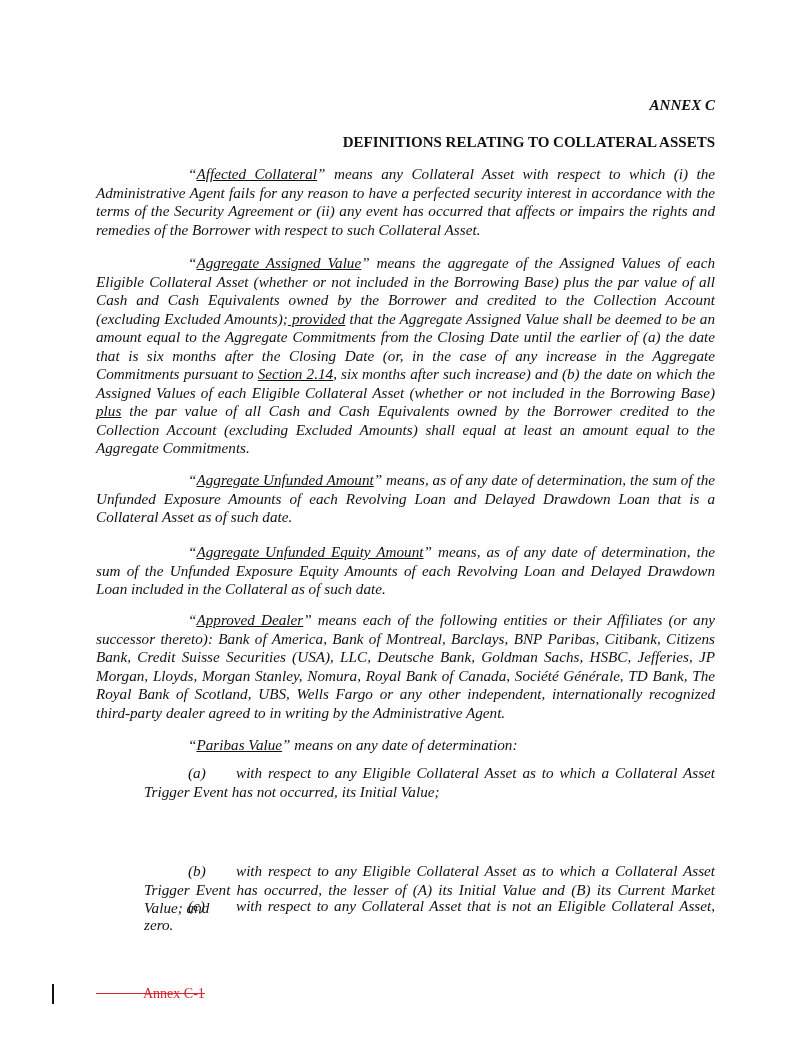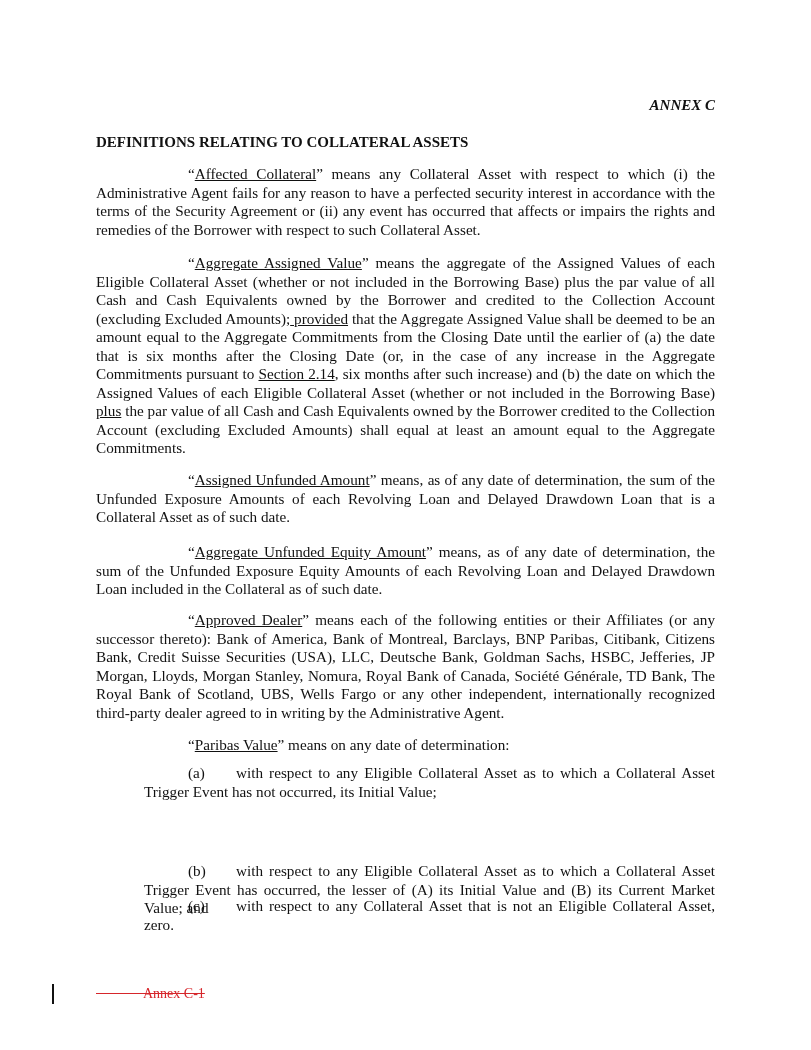--- a/index.html
+++ b/index.html
@@ -29,34 +29,35 @@
       font-weight: bold;
       font-size: 15px;
       line-height: 18px;
       margin-left: 32px;
     }
     .doc-title {
       position: absolute;
       top: 133px;
       left: 0;
       width: 100%;
-      text-align: left;
+      text-align: right;
       font-weight: bold;
       font-size: 15px;
       line-height: 18px;
     }
     .para {
       position: absolute;
       left: 0;
       width: 619px;
       font-size: 15.2px;
       line-height: 18.5px;
       text-align: justify;
       text-indent: 92px;
       margin: 0;
+      font-style: italic;
     }
     .para.sub {
       left: 48px;
       width: 571px;
       text-indent: 44px;
     }
     .u { text-decoration: underline; }
     .sub-label {
       display: inline-block;
       width: 48px;
@@ -103,21 +104,21 @@
 <body>
 
 <div class="page">
   <div class="annex-label">ANNEX C</div>
   <div class="doc-title">DEFINITIONS RELATING TO COLLATERAL ASSETS</div>
 
   <p class="para" style="top:165px;"><span>“</span><span class="u">Affected Collateral</span><span>”</span><span> means any Collateral Asset with respect to which (i) the Administrative Agent fails for any reason to have a perfected security interest in accordance with the terms of the Security Agreement or (ii) any event has occurred that affects or impairs the rights and remedies of the Borrower with respect to such Collateral Asset.</span></p>
 
   <p class="para" style="top:254px;"><span>“</span><span class="u">Aggregate Assigned Value</span><span>”</span><span> means the aggregate of the Assigned Values of each Eligible Collateral Asset (whether or not included in the Borrowing Base) plus the par value of all Cash and Cash Equivalents owned by the Borrower and credited to the Collection Account (excluding Excluded Amounts);</span><span class="u"> provided</span><span> that the Aggregate Assigned Value shall be deemed to be an amount equal to the Aggregate Commitments from the Closing Date until the earlier of (a) the date that is six months after the Closing Date (or, in the case of any increase in the Aggregate Commitments pursuant to </span><span class="u">Section 2.14</span><span>, six months after such increase) and (b) the date on which the Assigned Values of each Eligible Collateral Asset (whether or not included in the Borrowing Base) </span><span class="u">plus</span><span> the par value of all Cash and Cash Equivalents owned by the Borrower credited to the Collection Account (excluding Excluded Amounts) shall equal at least an amount equal to the Aggregate Commitments.</span></p>
 
-  <p class="para" style="top:471px;"><span>“</span><span class="u">Assigned Unfunded Amount</span><span>”</span><span> means, as of any date of determination, the sum of the Unfunded Exposure Amounts of each Revolving Loan and Delayed Drawdown Loan that is a Collateral Asset as of such date.</span></p>
+  <p class="para" style="top:471px;"><span>“</span><span class="u">Aggregate Unfunded Amount</span><span>”</span><span> means, as of any date of determination, the sum of the Unfunded Exposure Amounts of each Revolving Loan and Delayed Drawdown Loan that is a Collateral Asset as of such date.</span></p>
 
   <p class="para" style="top:543px;"><span>“</span><span class="u">Aggregate Unfunded Equity Amount</span><span>”</span><span> means, as of any date of determination, the sum of the Unfunded Exposure Equity Amounts of each Revolving Loan and Delayed Drawdown Loan included in the Collateral as of such date.</span></p>
 
   <p class="para" style="top:611px;"><span>“</span><span class="u">Approved Dealer</span><span>”</span><span> means each of the following entities or their Affiliates (or any successor thereto): Bank of America, Bank of Montreal, Barclays, BNP Paribas, Citibank, Citizens Bank, Credit Suisse Securities (USA), LLC, Deutsche Bank, Goldman Sachs, HSBC, Jefferies, JP Morgan, Lloyds, Morgan Stanley, Nomura, Royal Bank of Canada, Société Générale, TD Bank, The Royal Bank of Scotland, UBS, Wells Fargo or any other independent, internationally recognized third-party dealer agreed to in writing by the Administrative Agent.</span></p>
 
   <p class="para" style="top:736px;"><span>“</span><span class="u">Paribas Value</span><span>”</span><span> means on any date of determination:</span></p>
 
   <p class="para sub" style="top:764px;"><span class="sub-label">(a)</span><span>with respect to any Eligible Collateral Asset as to which a Collateral Asset Trigger Event has not occurred, its Initial Value;</span></p>
 
   <p class="para sub" style="top:862px;"><span class="sub-label">(b)</span><span>with respect to any Eligible Collateral Asset as to which a Collateral Asset Trigger Event has occurred, the lesser of (A) its Initial Value and (B) its Current Market Value; and</span></p>

